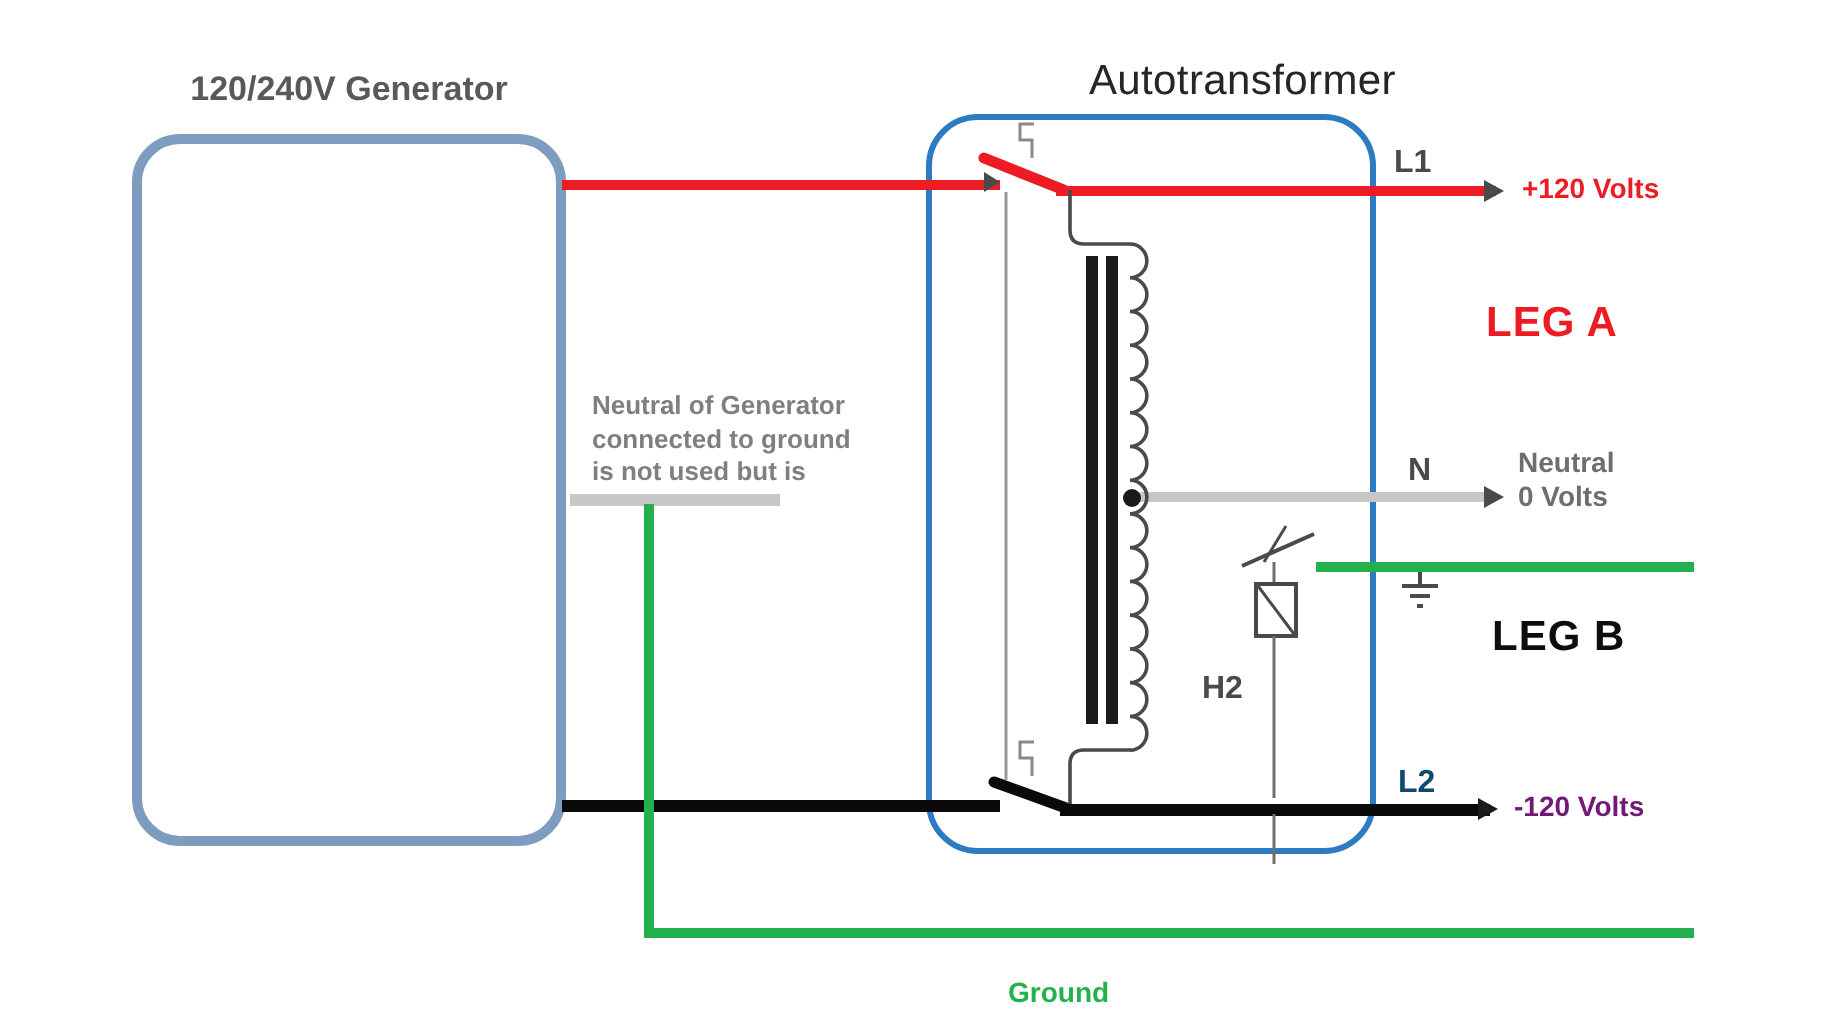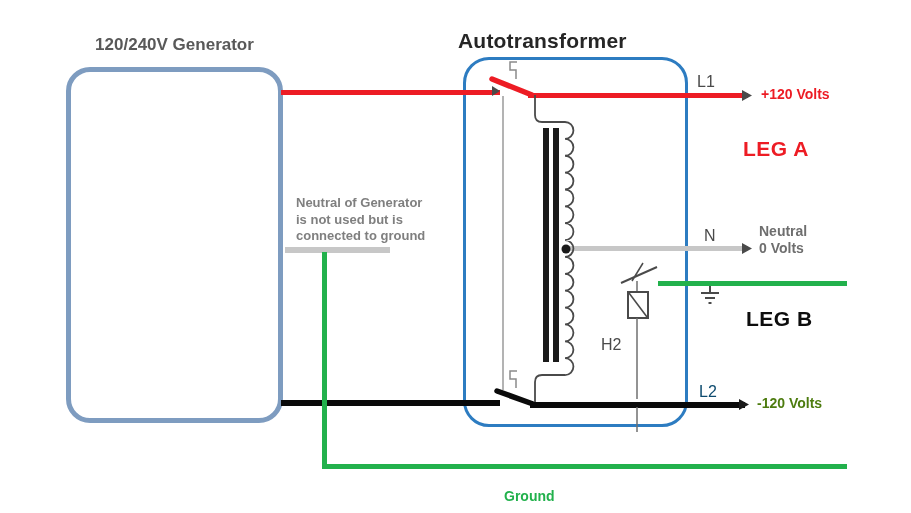--- a/index.html
+++ b/index.html
@@ -8,33 +8,33 @@
     font-family:"Liberation Sans", sans-serif;
   }
   .box{position:absolute;box-sizing:border-box;background:transparent;}
   #generator-box{left:66px;top:67px;width:217px;height:356px;border:5px solid var(--generator-box-border,#7e9cc0);border-radius:24px;}
   #autotransformer-box{left:463px;top:57px;width:225px;height:370px;border:3px solid var(--autotransformer-box-border,#2d7cc1);border-radius:26px;}
   .wire{position:absolute;}
   .wire.red{background:var(--hot-leg-a,#ed1c24);}
   .wire.black{background:var(--hot-leg-b,#0a0a0a);}
   .wire.gray{background:var(--neutral,#c7c7c7);}
   .wire.green{background:var(--ground,#22b14c);}
-  .lbl{position:absolute;white-space:nowrap;}
+  .lbl{position:absolute;white-space:nowrap;font-weight:bold;}
   #generator-title{left:66px;top:35px;width:217px;text-align:center;font-size:17px;font-weight:bold;color:#595959;}
-  #autotransformer-title{left:458px;top:29px;width:240px;text-align:left;font-size:21px;font-weight:700;color:#262626;letter-spacing:.2px;}
+  #autotransformer-title{left:458px;top:29px;width:240px;text-align:right;font-size:21px;font-weight:400;color:#262626;letter-spacing:.2px;}
   #l1-label{left:697px;top:73px;font-size:16px;color:#4a4a4a;}
   #plus120-label{left:761px;top:86px;font-size:14px;font-weight:bold;color:var(--hot-leg-a,#ed1c24);}
-  #leg-a-label{left:743px;top:137px;font-size:21px;font-weight:bold;color:var(--hot-leg-a,#ed1c24);letter-spacing:.5px;}
+  #leg-a-label{left:743px;top:150px;font-size:21px;font-weight:bold;color:var(--hot-leg-a,#ed1c24);letter-spacing:.5px;}
   #n-label{left:704px;top:227px;font-size:16px;color:#4a4a4a;}
   #neutral-label{left:759px;top:223px;font-size:14px;font-weight:600;color:#6e6e6e;}
   #zero-volts-label{left:759px;top:240px;font-size:14px;font-weight:600;color:#6e6e6e;}
   #leg-b-label{left:746px;top:307px;font-size:21px;font-weight:bold;color:#0d0d0d;letter-spacing:.5px;}
   #h2-label{left:601px;top:291px;font-size:16px;color:#4a4a4a;margin-top:45px;}
   #l2-label{left:699px;top:383px;font-size:16px;color:#0c4a6e;}
-  #minus120-label{left:757px;top:395px;font-size:14px;font-weight:bold;color:#4d7c0f;}
+  #minus120-label{left:757px;top:395px;font-size:14px;font-weight:bold;color:#701a75;}
   #ground-label{left:504px;top:448px;font-size:14px;font-weight:bold;color:var(--ground,#22b14c);margin-top:40px;}
   #neutral-note{left:296px;top:195px;font-size:13px;font-weight:bold;color:#7f7f7f;line-height:16.5px;white-space:nowrap;}
   #symbol-layer{position:absolute;left:0;top:0;width:911px;height:513px;}
 </style>
 </head>
 <body>
 
 <div id="stage">
 
   <div class="box" id="generator-box"></div>
@@ -102,17 +102,17 @@
   <div class="lbl" id="neutral-label">Neutral</div>
   <div class="lbl" id="zero-volts-label">0 Volts</div>
   <div class="lbl" id="leg-b-label">LEG B</div>
   <div class="lbl" id="h2-label">H2</div>
   <div class="lbl" id="l2-label">L2</div>
   <div class="lbl" id="minus120-label">-120 Volts</div>
   <div class="lbl" id="ground-label">Ground</div>
 
   <div class="lbl" id="neutral-note">
     <div>Neutral of Generator</div>
+    <div>connected to ground</div>
     <div>is not used but is</div>
-    <div>connected to ground</div>
   </div>
 
 </div>
 
 </body></html>

